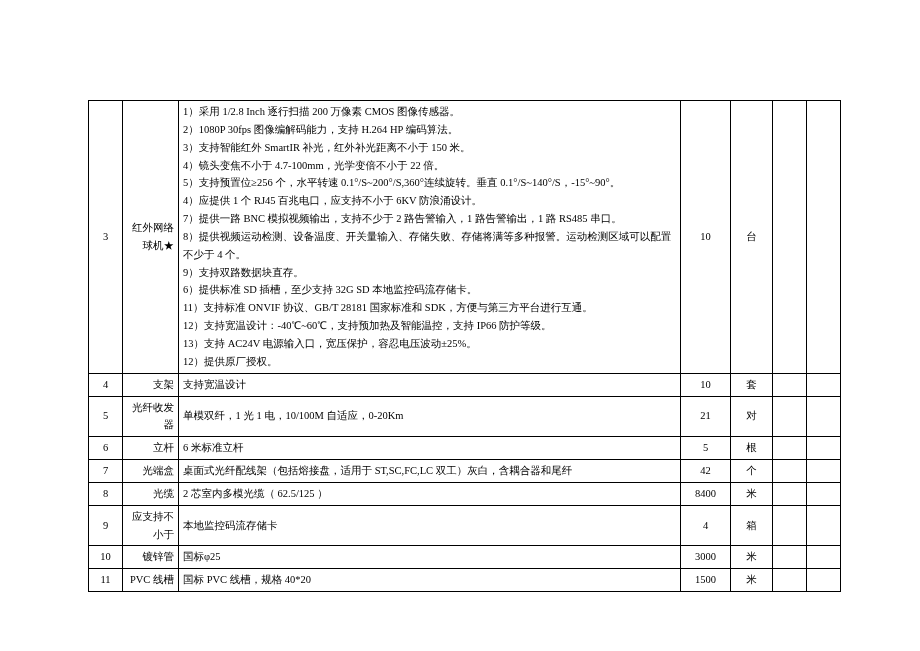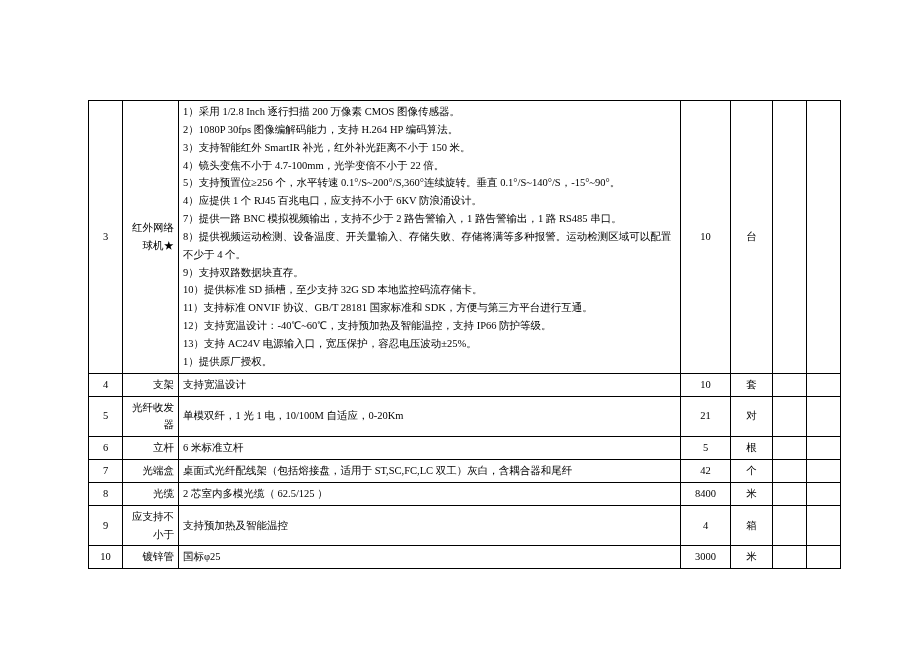--- a/index.html
+++ b/index.html
@@ -53,25 +53,25 @@
           <td class="col-spec">
             <span class="spec-line">1）采用 1/2.8 Inch 逐行扫描 200 万像素 CMOS 图像传感器。</span>
             <span class="spec-line">2）1080P 30fps 图像编解码能力，支持 H.264 HP 编码算法。</span>
             <span class="spec-line">3）支持智能红外 SmartIR 补光，红外补光距离不小于 150 米。</span>
             <span class="spec-line">4）镜头变焦不小于 4.7-100mm，光学变倍不小于 22 倍。</span>
             <span class="spec-line">5）支持预置位≥256 个，水平转速 0.1°/S~200°/S,360°连续旋转。垂直 0.1°/S~140°/S，-15°~90°。</span>
             <span class="spec-line">4）应提供 1 个 RJ45 百兆电口，应支持不小于 6KV 防浪涌设计。</span>
             <span class="spec-line">7）提供一路 BNC 模拟视频输出，支持不少于 2 路告警输入，1 路告警输出，1 路 RS485 串口。</span>
             <span class="spec-line">8）提供视频运动检测、设备温度、开关量输入、存储失败、存储将满等多种报警。运动检测区域可以配置不少于 4 个。</span>
             <span class="spec-line">9）支持双路数据块直存。</span>
-            <span class="spec-line">10）提供标准 SD 插槽，至少支持 32G SD 本地监控码流存储卡。</span>
+            <span class="spec-line">6）提供标准 SD 插槽，至少支持 32G SD 本地监控码流存储卡。</span>
             <span class="spec-line">11）支持标准 ONVIF 协议、GB/T 28181 国家标准和 SDK，方便与第三方平台进行互通。</span>
             <span class="spec-line">12）支持宽温设计：-40℃~60℃，支持预加热及智能温控，支持 IP66 防护等级。</span>
             <span class="spec-line">13）支持 AC24V 电源输入口，宽压保护，容忍电压波动±25%。</span>
-            <span class="spec-line">1）提供原厂授权。</span>
+            <span class="spec-line">12）提供原厂授权。</span>
           </td>
           <td class="col-qty">10</td>
           <td class="col-unit">台</td>
           <td class="col-ext1"></td>
           <td class="col-ext2"></td>
         </tr>
         <tr>
           <td class="col-idx">4</td>
           <td class="col-name">支架</td>
           <td class="col-spec">支持宽温设计</td>
@@ -112,30 +112,39 @@
           <td class="col-name">光缆</td>
           <td class="col-spec">2 芯室内多模光缆（ 62.5/125 ）</td>
           <td class="col-qty">8400</td>
           <td class="col-unit">米</td>
           <td class="col-ext1"></td>
           <td class="col-ext2"></td>
         </tr>
         <tr>
           <td class="col-idx">9</td>
           <td class="col-name">应支持不小于</td>
-          <td class="col-spec">支持预加热及智能温控</td>
+          <td class="col-spec">本地监控码流存储卡</td>
           <td class="col-qty">4</td>
           <td class="col-unit">箱</td>
           <td class="col-ext1"></td>
           <td class="col-ext2"></td>
         </tr>
         <tr>
           <td class="col-idx">10</td>
           <td class="col-name">镀锌管</td>
           <td class="col-spec">国标φ25</td>
           <td class="col-qty">3000</td>
           <td class="col-unit">米</td>
           <td class="col-ext1"></td>
           <td class="col-ext2"></td>
         </tr>
+        <tr>
+          <td class="col-idx">11</td>
+          <td class="col-name">PVC 线槽</td>
+          <td class="col-spec">国标 PVC 线槽，规格 40*20</td>
+          <td class="col-qty">1500</td>
+          <td class="col-unit">米</td>
+          <td class="col-ext1"></td>
+          <td class="col-ext2"></td>
+        </tr>
       </tbody>
   </table>
 </div>
 
 </body></html>

